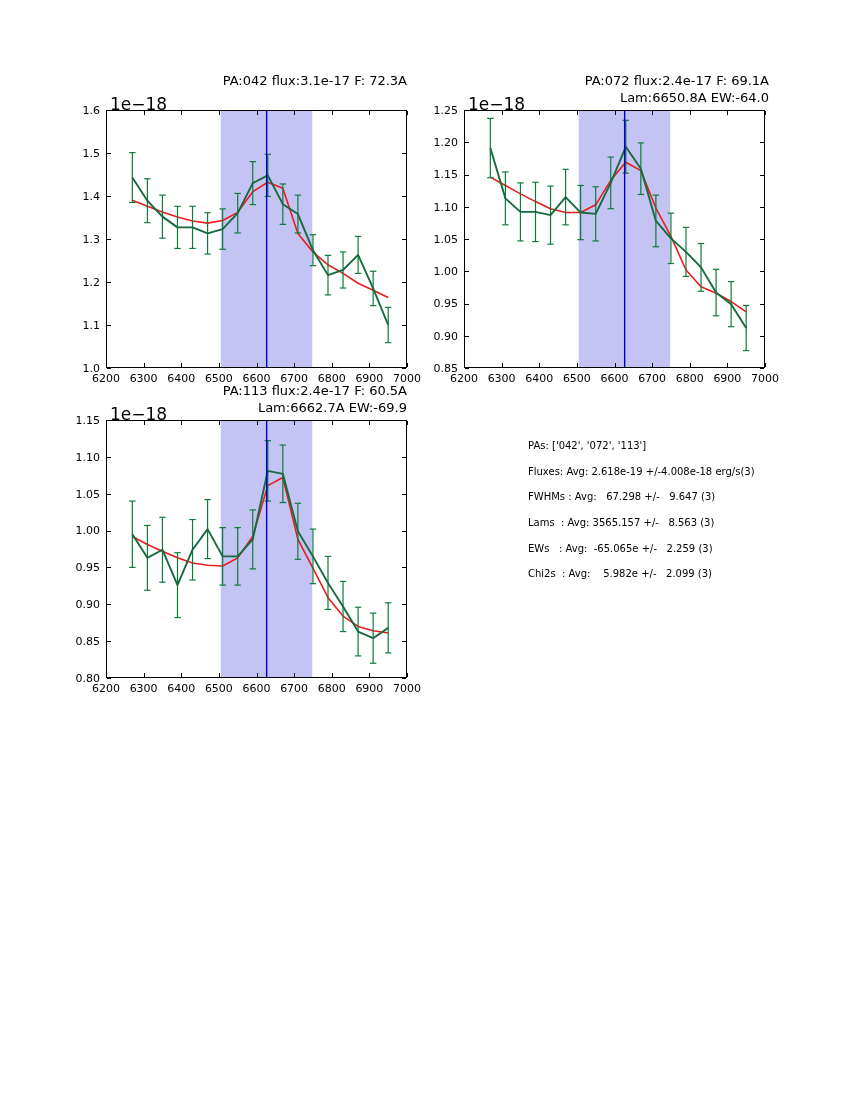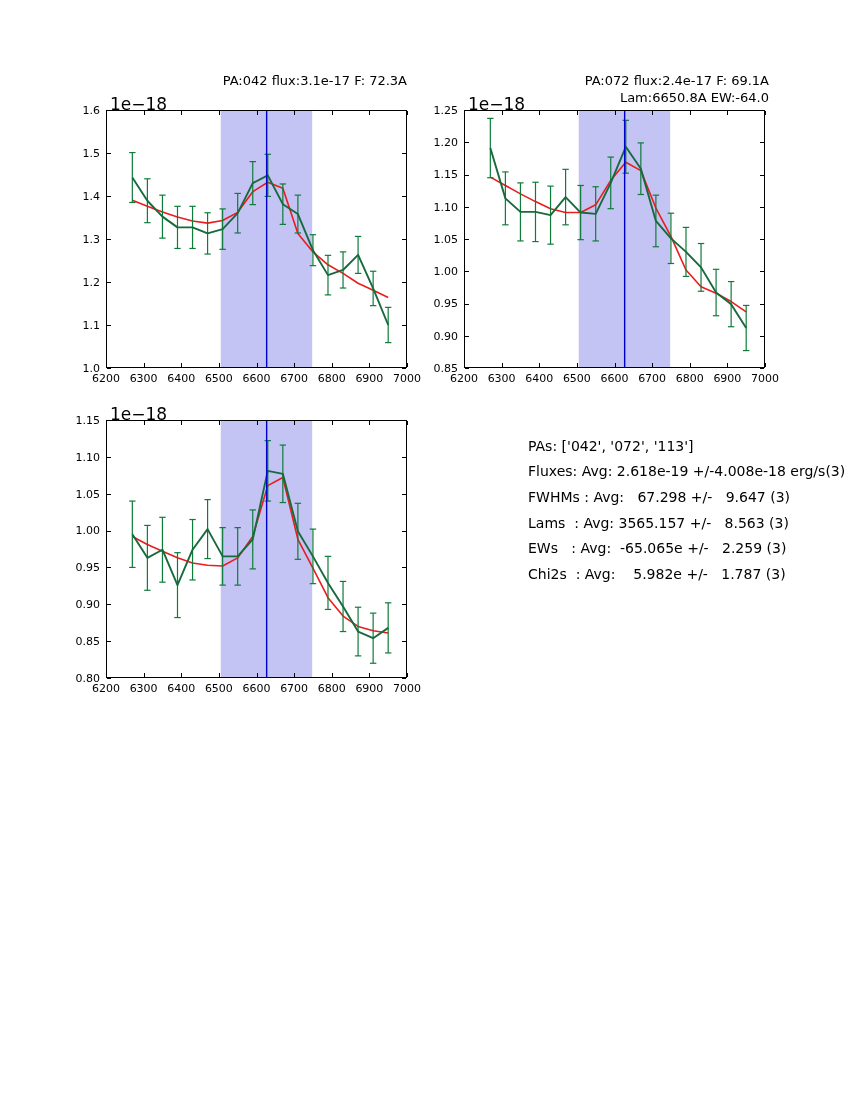--- a/index.html
+++ b/index.html
@@ -24,21 +24,21 @@
     font-size:17px;
     color:#000;
   }
   .summary{
     position:absolute;
     left:528px;top:433px;
   }
   .summary .line{
     height:25.6px;
     display:flex;align-items:center;
-    font-size:14px;
+    font-size:10px;
     white-space:pre;
     color:#000;
   }
 </style>
 </head>
 <body>
 
 <div class="figure">
 
   <svg id="plots" width="850" height="1100" viewBox="0 0 850 1100">
@@ -392,27 +392,31 @@
       </g>
     </svg>
 
   <div class="subplot-title" style="left:106px;top:72px;width:301px">
     <div>PA:042 flux:3.1e-17 F: 72.3A</div>
   </div>
   <div class="subplot-title" style="left:468px;top:72px;width:301px">
     <div>PA:072 flux:2.4e-17 F: 69.1A</div>
     <div>Lam:6650.8A EW:-64.0</div>
   </div>
+  <div class="subplot-title" style="left:106px;top:382px;width:301px">
+    <div>PA:113 flux:2.4e-17 F: 60.5A</div>
+    <div>Lam:6662.7A EW:-69.9</div>
+  </div>
 
   <div class="offset-label" style="left:110px;top:94px">1e−18</div>
   <div class="offset-label" style="left:468px;top:94px">1e−18</div>
   <div class="offset-label" style="left:110px;top:404px">1e−18</div>
 
   <div class="summary">
     <div class="line">PAs: ['042', '072', '113']</div>
     <div class="line">Fluxes: Avg: 2.618e-19 +/-4.008e-18 erg/s(3)</div>
     <div class="line">FWHMs : Avg:   67.298 +/-   9.647 (3)</div>
     <div class="line">Lams  : Avg: 3565.157 +/-   8.563 (3)</div>
     <div class="line">EWs   : Avg:  -65.065e +/-   2.259 (3)</div>
-    <div class="line">Chi2s  : Avg:    5.982e +/-   1.787 (3)</div>
+    <div class="line">Chi2s  : Avg:    5.982e +/-   2.099 (3)</div>
   </div>
 
 </div>
 
 </body></html>

